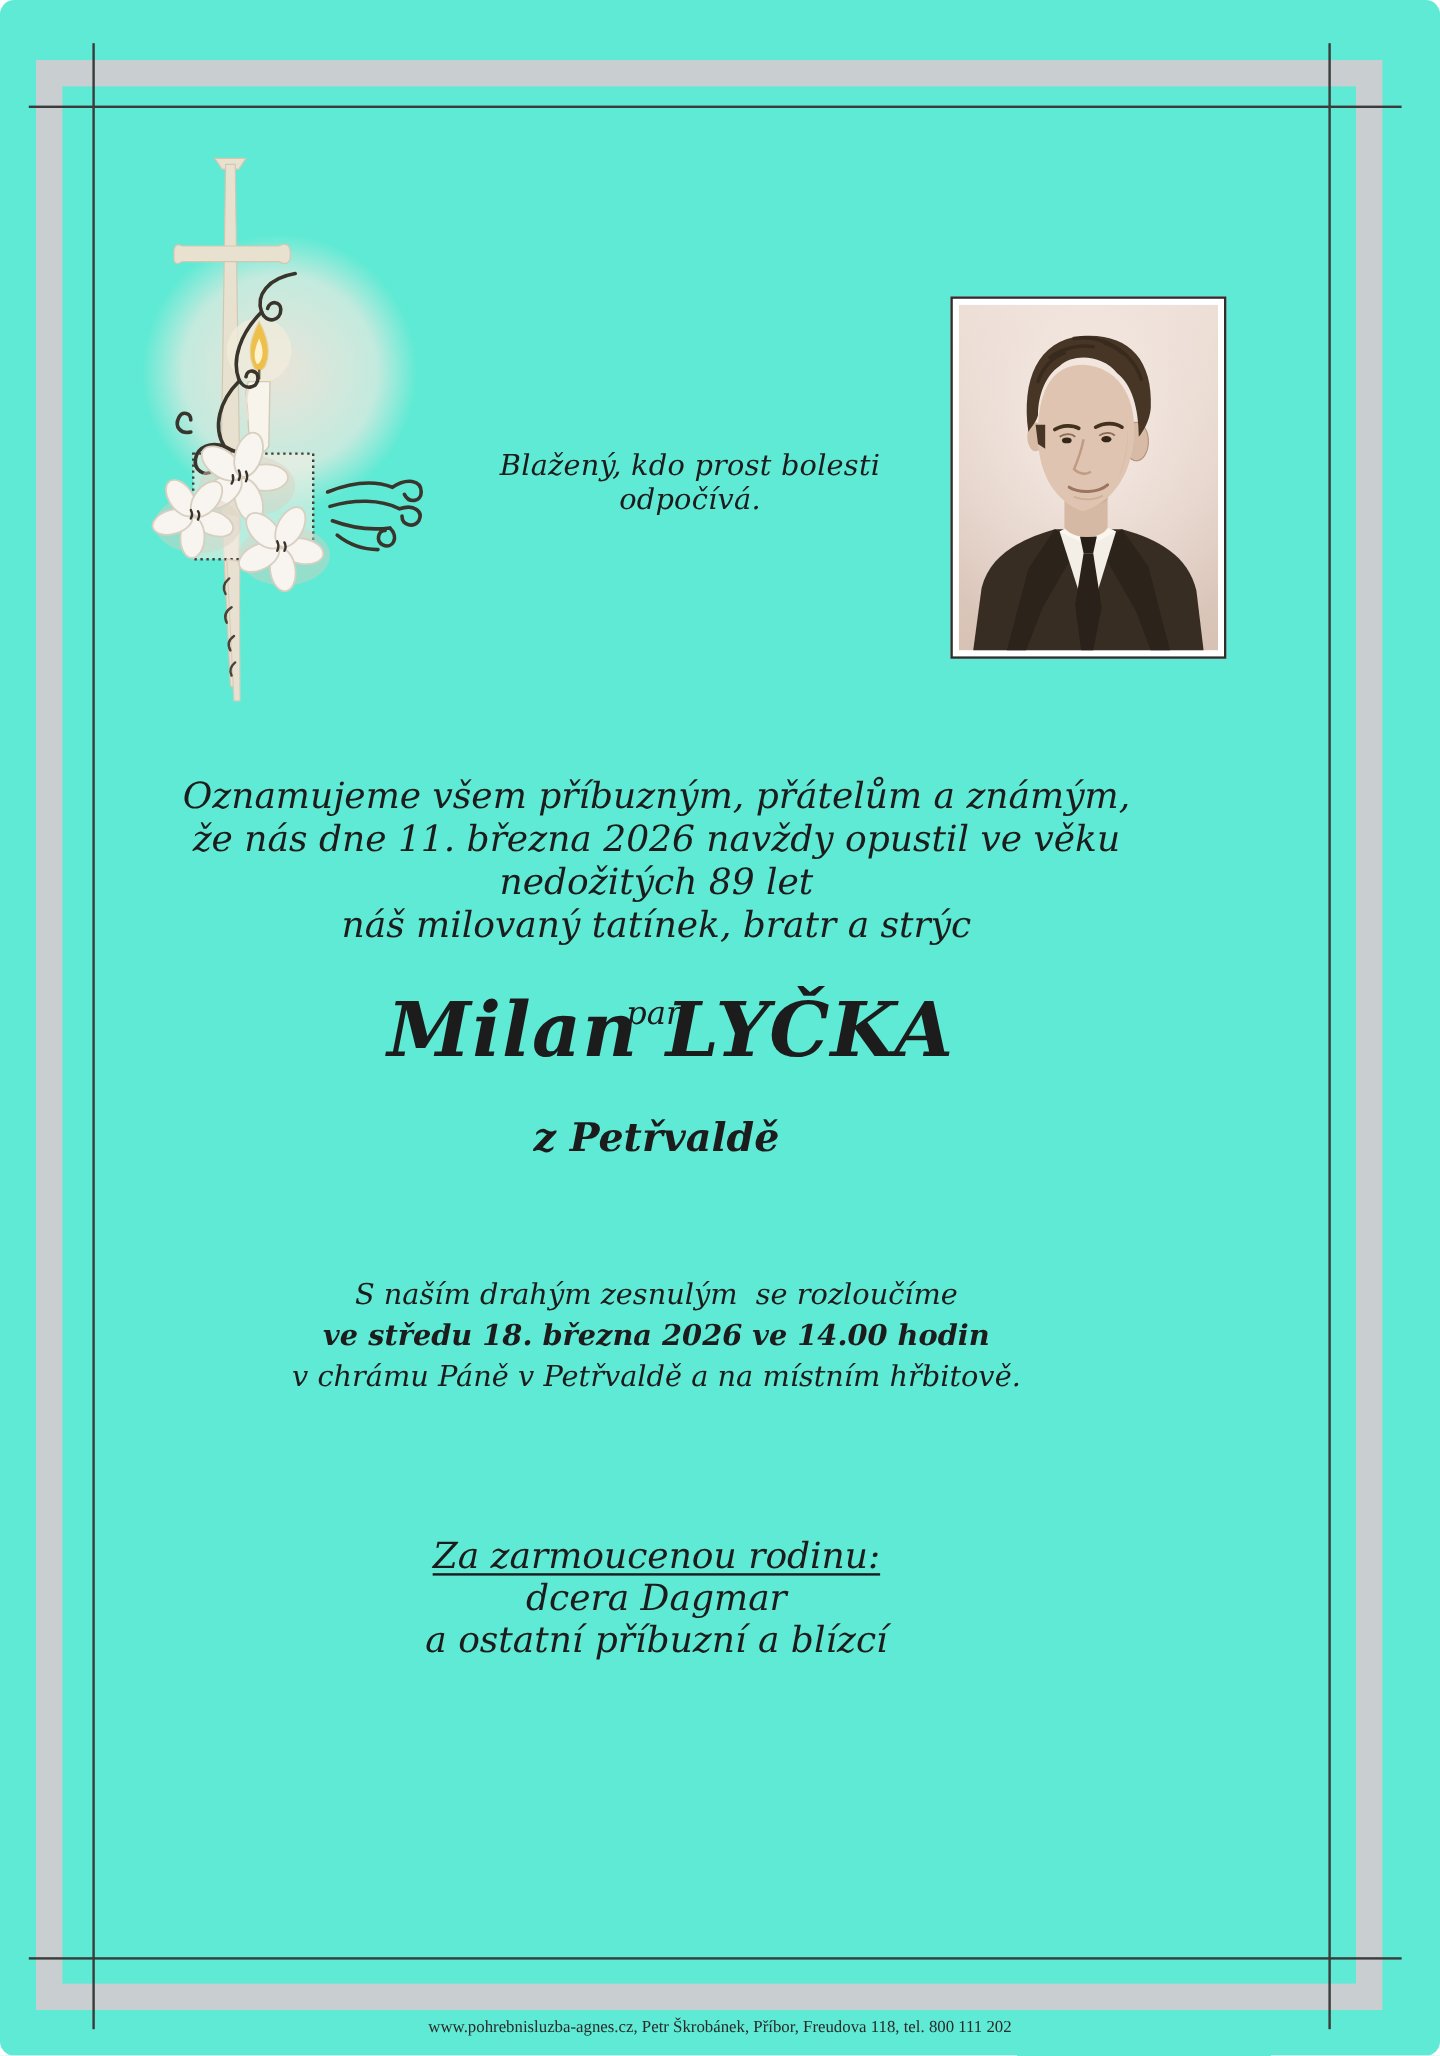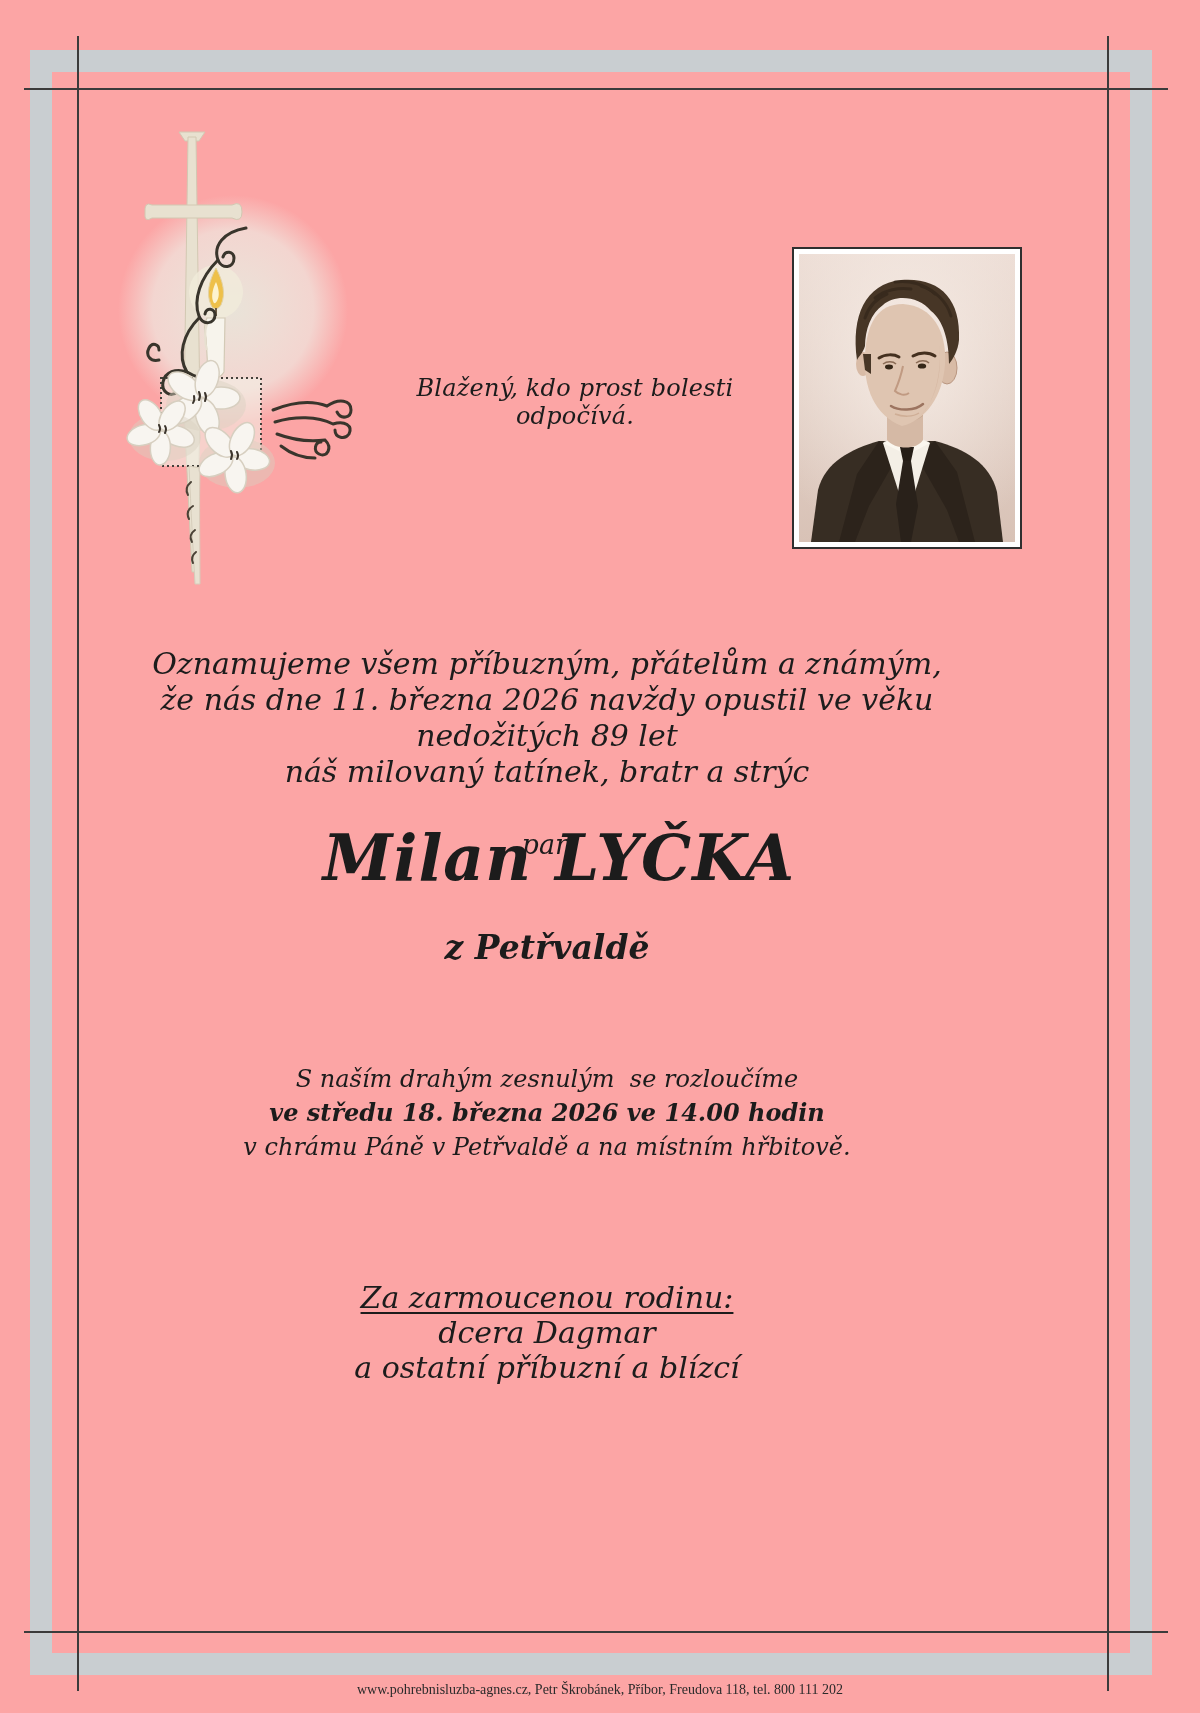--- a/index.html
+++ b/index.html
@@ -1,19 +1,19 @@
 <!DOCTYPE html>
 <html lang="cs"><head>
 <meta charset="utf-8">
 <style>
   html,body { margin:0; padding:0; background:#ffffff; }
   .page {
     position:relative; width:1200px; height:1713px;
-    background:#fca5a5; overflow:hidden;
-    font-family:"DejaVu Serif", serif; color:#1c1c1c;
+    background:#5eead4; overflow:hidden;
+    font-family:"DejaVu Serif", serif; color:#1c1c1c;border-radius:12px;
   }
   
   .frame-gray {
     position:absolute; left:30px; top:50px; width:1122px; height:1625px;
     border:22px solid #c9ced1; box-sizing:border-box;
   }
   
   .tline { position:absolute; background:#3b3b3b; }
   .tline.left   { left:77px;   top:36px;   width:2px;    height:1655px; }
   .tline.right  { left:1107px; top:36px;   width:2px;    height:1655px; }

